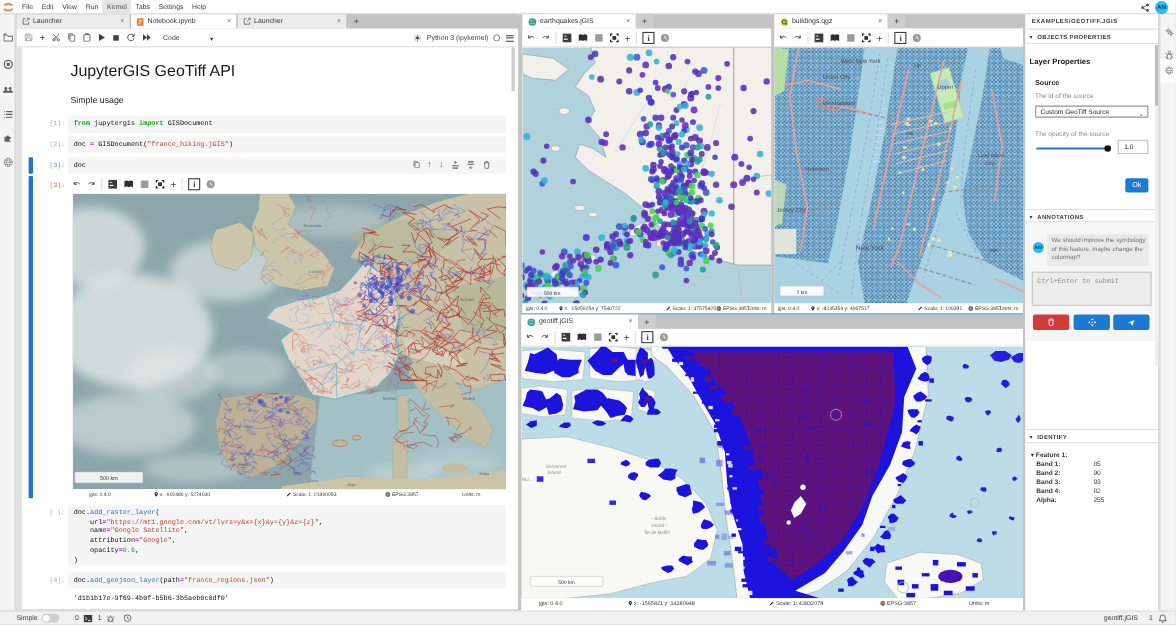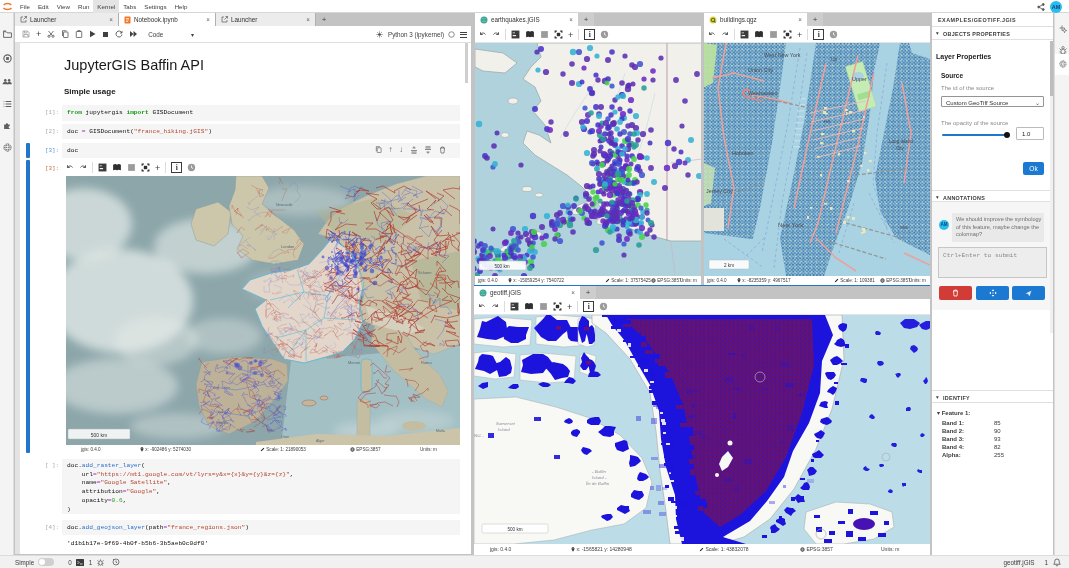--- a/index.html
+++ b/index.html
@@ -149,22 +149,22 @@
  <span class="abs" style="left:373px;top:4.5px;font-size:6.3px;color:#414141;">Python 3 (ipykernel)</span>
  <svg class="abs" style="left:433px;top:5px" width="7" height="7" viewBox="0 0 14 14">
         <circle cx="7" cy="7" r="5.5" fill="none" stroke="#707070" stroke-width="1.6"></circle>
       </svg>
  <div class="abs" style="left:445px;top:5.5px;width:7px;height:6px;border-top:1.4px solid #414141;border-bottom:1.4px solid #414141;">
         <div style="margin-top:1.2px;border-top:1.4px solid #414141;"></div>
       </div>
 </div>
     <div class="abs" style="left:0;top:30px;width:456px;height:511px;background:#fff;overflow:hidden;">
       <div class="abs" style="left:0;top:0;width:4.5px;height:511px;background:#e3e3e3;"></div>
-      <div class="abs" style="left:49px;top:14px;font-size:14.5px;color:#1a1a1a;">JupyterGIS Baffin API</div>
-      <div class="abs" style="left:49px;top:44px;font-size:8px;font-weight:bold;color:#1a1a1a;">Simple usage</div>
+      <div class="abs" style="left:49px;top:14px;font-size:14.5px;color:#1a1a1a;">JupyterGIS GeoTiff API</div>
+      <div class="abs" style="left:49px;top:44px;font-size:8px;font-weight:normal;color:#1a1a1a;">Simple usage</div>
       <div class="abs mono" style="left:18px;top:66px;width:26px;text-align:right;font-size:5.8px;color:#a9a9a9;">[1]:</div>
       <div class="abs" style="left:47px;top:62px;width:398px;height:16px;background:#f5f5f5;"></div>
       <div class="abs mono" style="left:52px;top:66px;font-size:6.2px;color:#111;white-space:pre;"><b style="color:#159c15;">from</b> jupytergis <b style="color:#159c15;">import</b> GISDocument</div>
       <div class="abs mono" style="left:18px;top:85px;width:26px;text-align:right;font-size:5.8px;color:#a9a9a9;">[2]:</div>
       <div class="abs" style="left:47px;top:81px;width:398px;height:15px;background:#f5f5f5;"></div>
       <div class="abs mono" style="left:52px;top:85px;font-size:6.2px;color:#111;white-space:pre;">doc <b style="color:#a52ac0;">=</b> GISDocument(<span style="color:#b5452e;">"france_hiking.jGIS"</span>)</div>
       <div class="abs" style="left:11px;top:100px;width:4px;height:15px;background:#2176c7;border-radius:1px;"></div>
       <div class="abs mono" style="left:18px;top:104px;width:26px;text-align:right;font-size:5.8px;color:#5794d8;">[3]:</div>
       <div class="abs" style="left:47px;top:100px;width:398px;height:15px;background:#f5f5f5;"></div>
       <div class="abs mono" style="left:52px;top:104px;font-size:6.2px;color:#111;white-space:pre;">doc</div>

